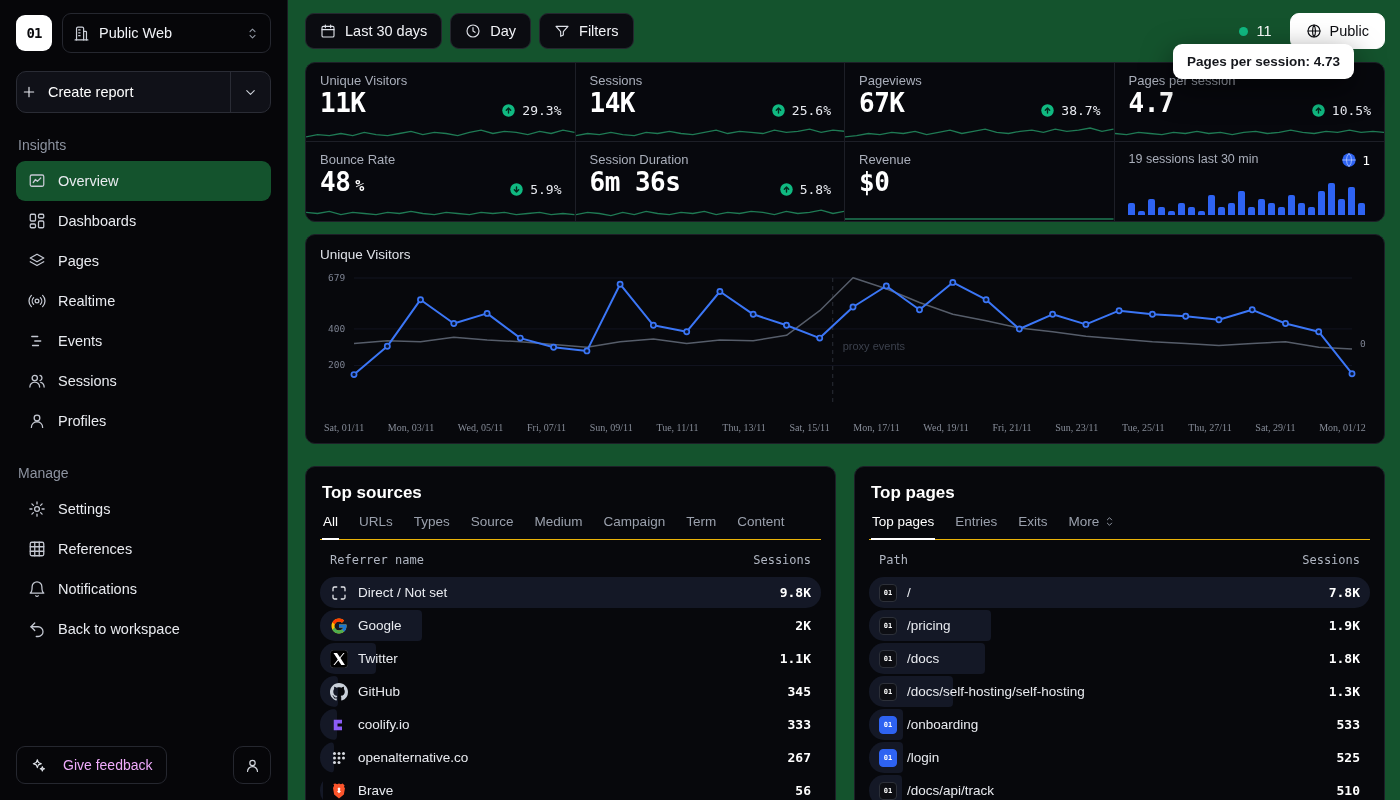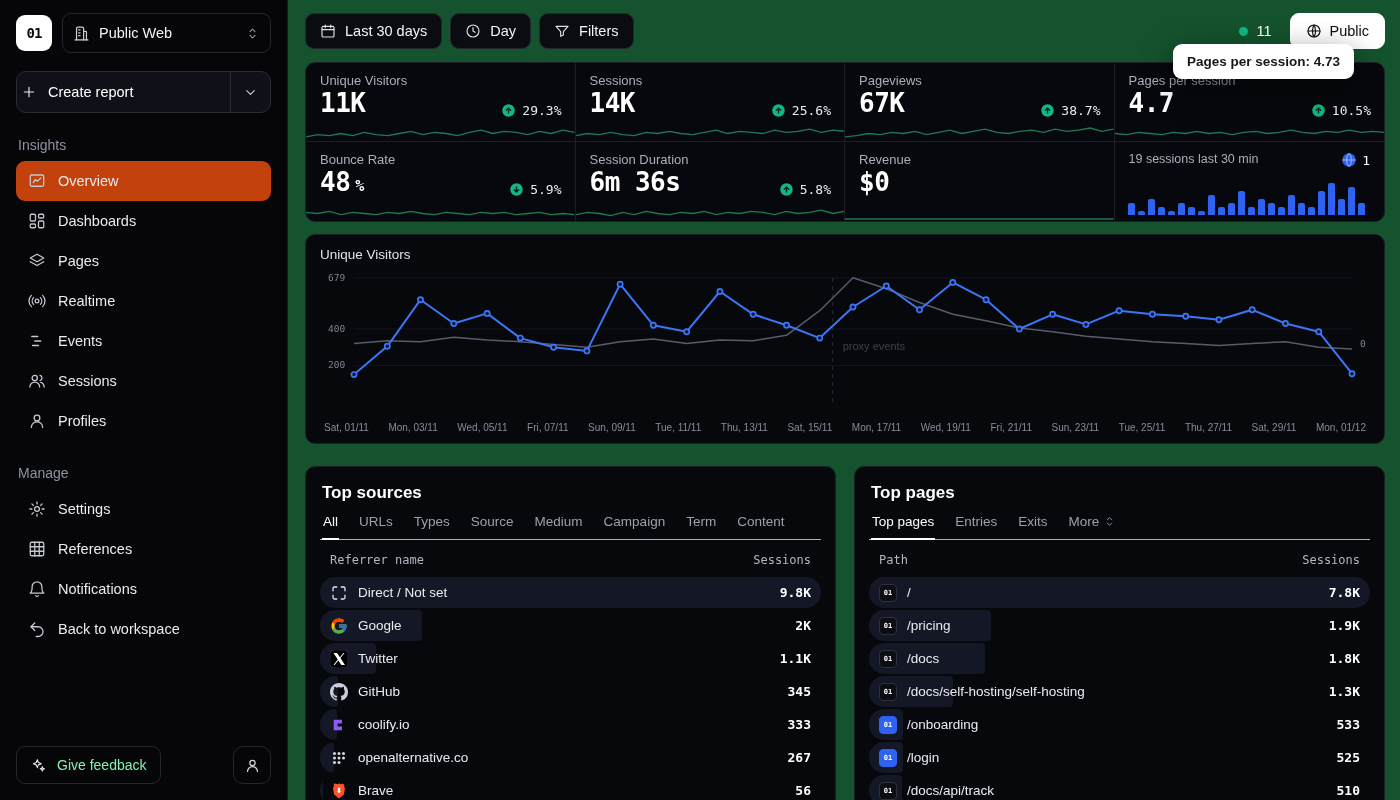--- a/index.html
+++ b/index.html
@@ -18,23 +18,23 @@
   .proj-btn .icon{color:#cdd1da;width:17px;height:17px}
   .proj-btn .chev{margin-left:auto;color:#8f95a1;width:15px;height:15px}
   .create-btn{margin-top:18px;height:42px;border:1px solid #2a2c35;background:#101118;border-radius:10px;display:flex;align-items:center;color:#fff;font-size:14.5px;cursor:pointer}
   .create-main{display:flex;align-items:center;gap:11px;padding:0 4px;flex:1}
   .create-main .icon{width:16px;height:16px;color:#e8eaf0}
   .create-chev{width:40px;align-self:stretch;display:flex;align-items:center;justify-content:center;border-left:1px solid #2a2c35;color:#cfd3da}
   .create-chev .icon{width:15px;height:15px}
   .sec-label{margin:24px 0 8px;color:#8d93a0;font-size:14px;padding-left:2px}
   .nav-item{height:40px;display:flex;align-items:center;gap:12px;padding:0 12px;border-radius:9px;color:#e8eaef;font-size:14.5px;cursor:pointer}
   .nav-item .icon{color:#c4c8d2;width:18px;height:18px}
-  .nav-item.active{background:#c2410c}
+  .nav-item.active{background:#14532d}
   .side-bottom{margin-top:auto;display:flex;align-items:center;justify-content:space-between;padding-top:14px}
-  .feedback-btn{height:38px;border:1px solid #25272f;border-radius:9px;display:flex;align-items:center;gap:11px;padding:0 13px;font-size:14px;color:#86efac;background:transparent;cursor:pointer}
+  .feedback-btn{height:38px;border:1px solid #25272f;border-radius:9px;display:flex;align-items:center;gap:17px;padding:0 13px;font-size:14px;color:#f0abfc;background:transparent;cursor:pointer}
   .feedback-btn .icon{width:16px;height:16px;color:#dfe2e9}
   .avatar-btn{width:38px;height:38px;border-radius:10px;border:1px solid #25272f;display:flex;align-items:center;justify-content:center;color:#d4d7de;background:transparent;cursor:pointer}
   .avatar-btn .icon{width:17px;height:17px}
 
   
   .main{flex:1;position:relative;padding:0 15px 0 17px;background:#14532d;overflow:hidden}
   .topbar{height:62px;display:flex;align-items:center;gap:8px}
   .tbtn{display:inline-flex;align-items:center;gap:9px;height:36px;padding:0 14px;border:1px solid #25272f;border-radius:9px;background:#0b0c11;font-size:14.5px;color:#f2f3f7;cursor:pointer}
   .tbtn .icon{width:16px;height:16px;color:#dfe2e9}
   .live-badge{margin-left:auto;display:flex;align-items:center;gap:8px;font-size:14.5px;color:#fff;padding:0 10px;cursor:pointer}
@@ -58,21 +58,21 @@
   .live-label{font-size:12.5px;color:#a9aeba}
   .live-right{display:flex;align-items:center;gap:5px;font-family:"DejaVu Sans Mono",monospace;font-size:13px;color:#fff}
   .live-right .icon{width:16px;height:16px}
   .live-bars{position:absolute;left:13px;right:13px;bottom:6px;height:40px;display:flex;align-items:flex-end;gap:3px}
   .live-bars .lbar{width:7px;background:#2e63f2;border-radius:2px 2px 0 0;flex:none}
 
   
   .chart-card{margin-top:12px;border:1px solid #1d1f27;border-radius:10px;padding:12px 14px 10px;background:#07080c}
   .chart-title{font-size:13.5px;color:#dfe2e8}
   .chart-wrap{position:relative;margin-top:8px}
-  .xlabels{display:flex;justify-content:space-between;margin-top:7px;font-family:Liberation Sans, sans-serif;font-size:10px;color:#868c98;padding:0 4px}
+  .xlabels{display:flex;justify-content:space-between;margin-top:7px;font-family:Liberation Serif, serif;font-size:10px;color:#868c98;padding:0 4px}
 
   
   .bgrid{display:grid;grid-template-columns:1fr 1fr;gap:18px;margin-top:22px}
   .tcard{border:1px solid #1d1f27;border-radius:10px;background:#07080c;padding:0 14px;height:430px;overflow:hidden}
   .tcard h3{padding:16px 2px 0;font-size:17px;color:#fff;font-weight:bold}
   .tabs{display:flex;gap:19px;margin-top:11px;border-bottom:1px solid #eab308;padding:0 2px}
   .tab{padding:0 1px 9px;font-size:13.5px;color:#9aa0ac;display:flex;gap:4px;align-items:center;cursor:pointer;border-bottom:2px solid transparent;margin-bottom:-1px}
   .tab.active{color:#fff;border-bottom-color:#fff}
   .tab .icon{width:13px;height:13px;color:#9aa0ac}
   .thead{display:flex;justify-content:space-between;padding:13px 10px 10px;font-family:"DejaVu Sans Mono",monospace;font-size:12px;color:#b0b6c2}

